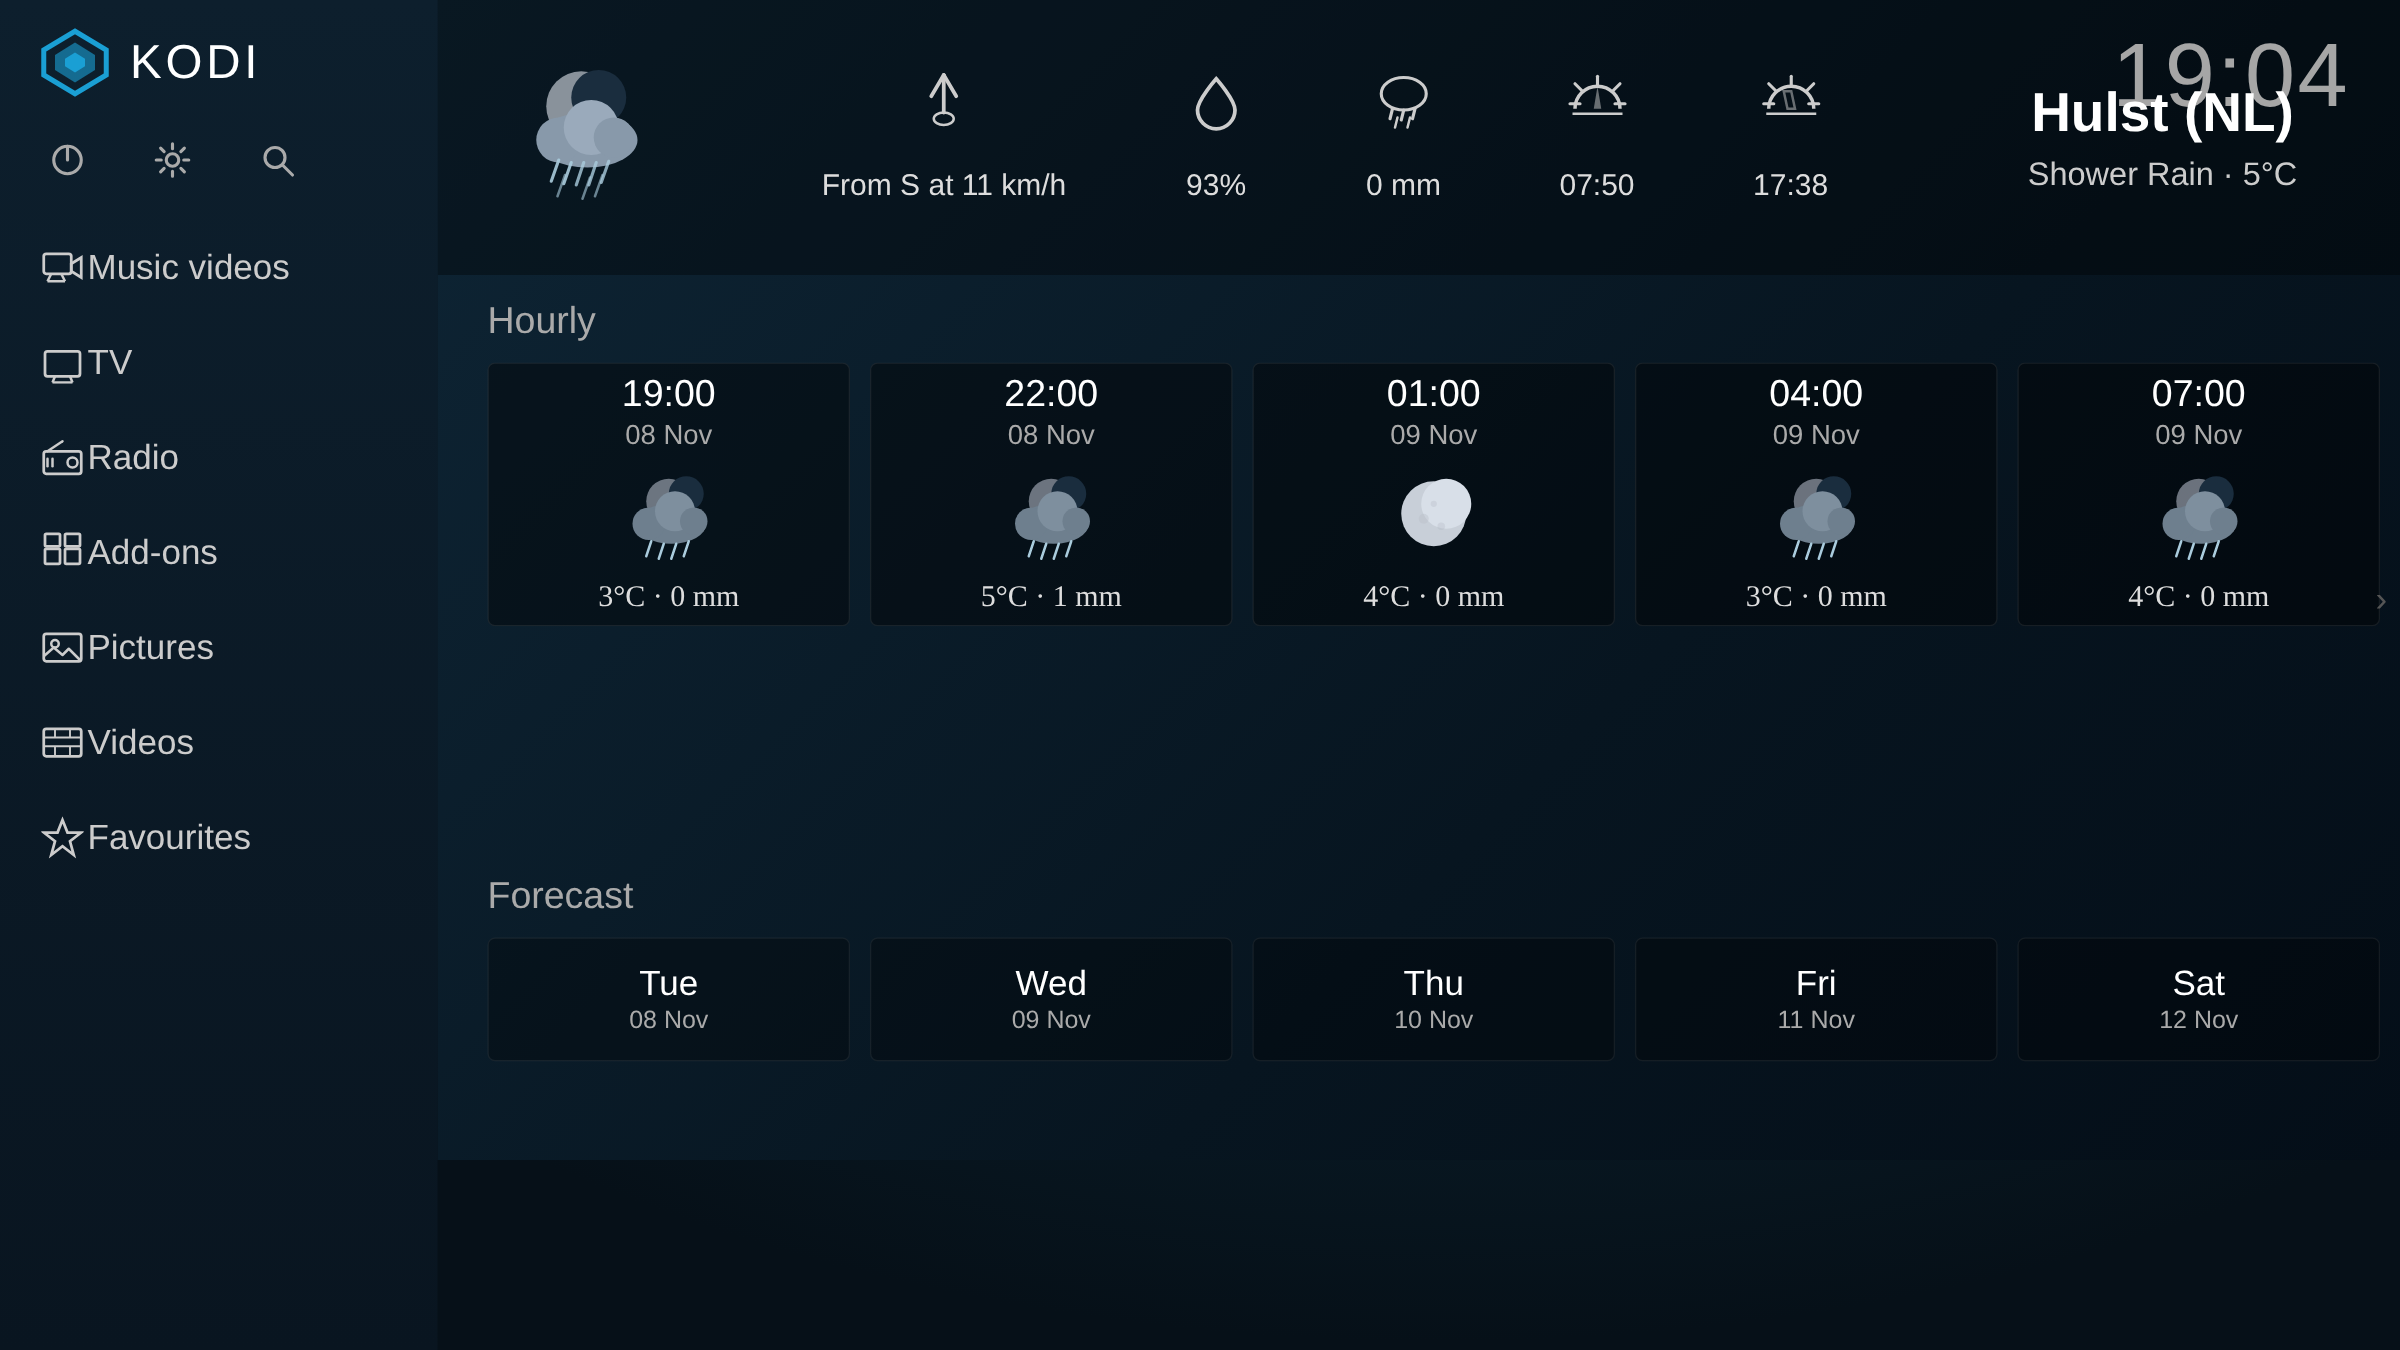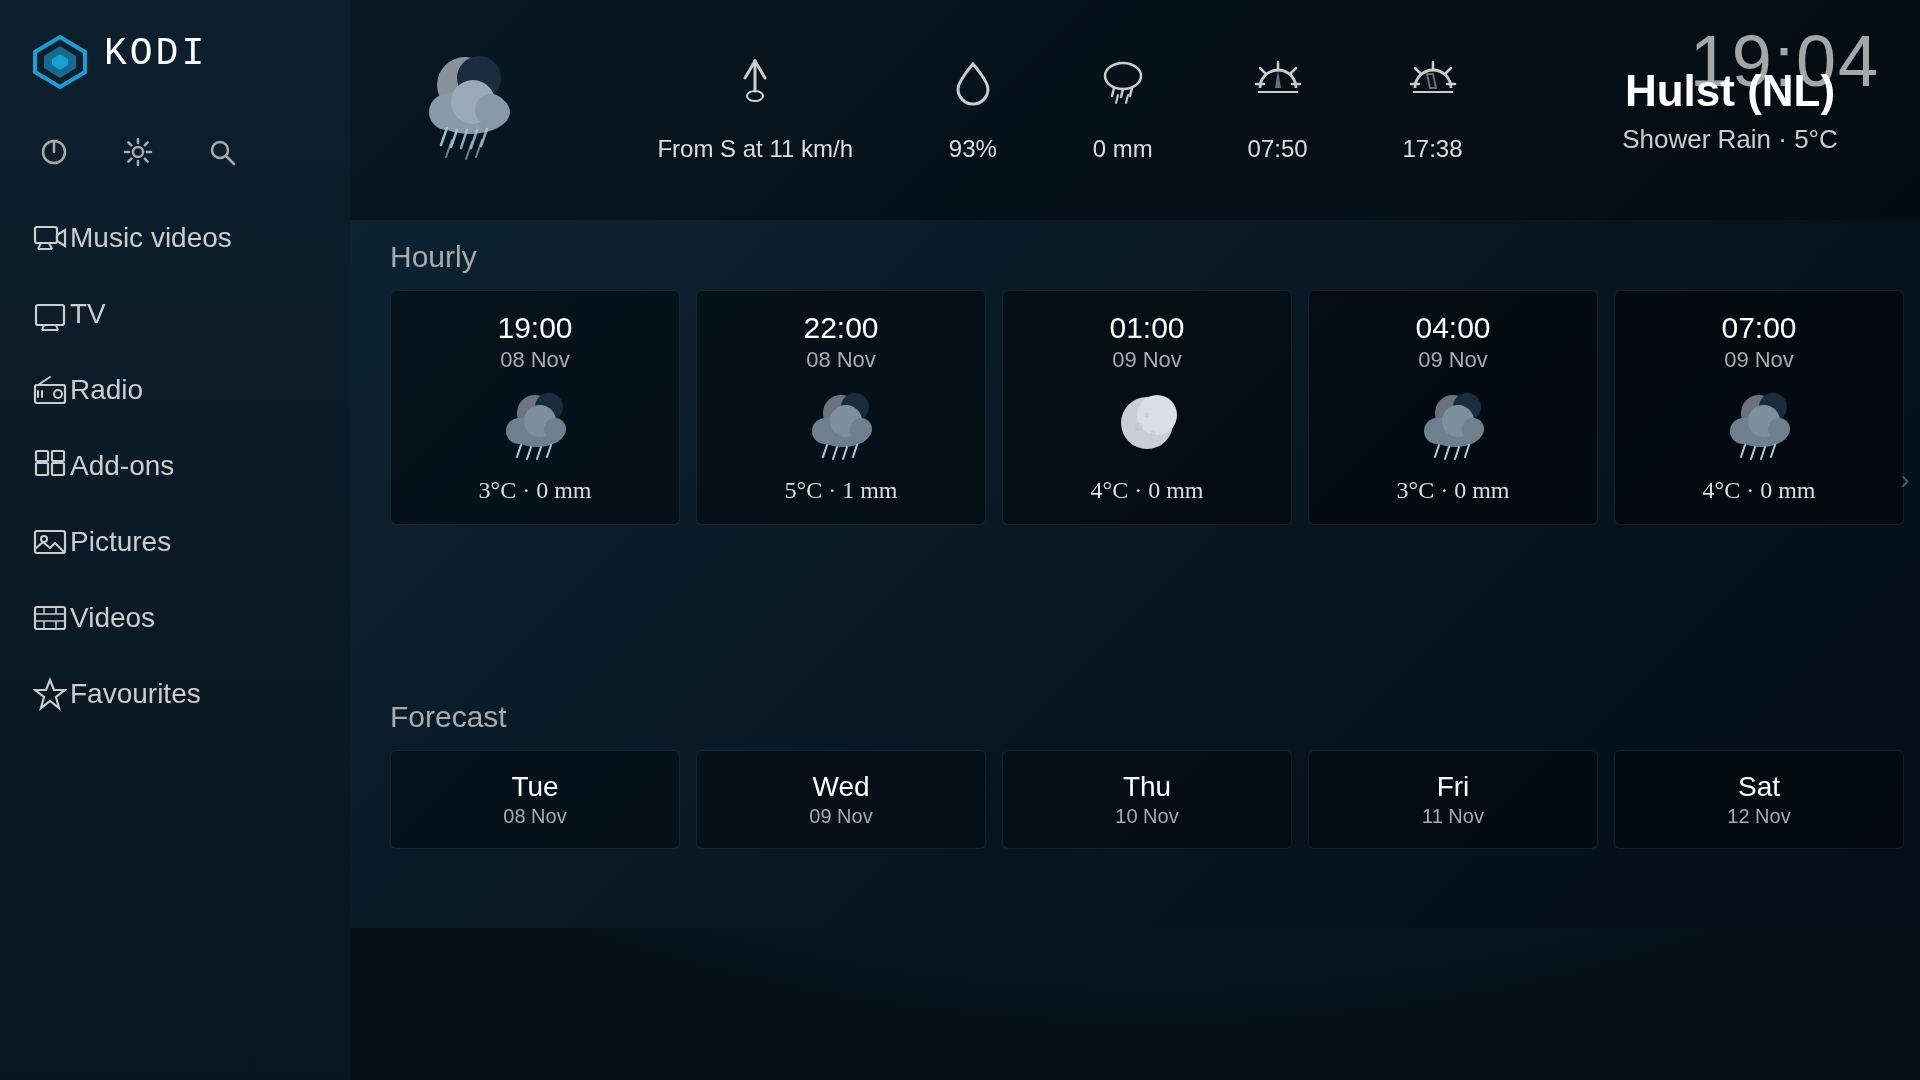--- a/index.html
+++ b/index.html
@@ -28,23 +28,23 @@
       left: 0; top: 0;
       width: 350px; height: 1080px;
       background: linear-gradient(180deg, #0d1f2d 0%, #091520 100%);
       z-index: 10;
       display: flex;
       flex-direction: column;
     }
 
     .logo-area {
       display: flex;
-      padding: 32px 30px;
+      align-items: center;
+      padding: 20px 30px;
       gap: 14px;
-      font-family: Liberation Mono, monospace;
     }
 
     .logo-text {
       font-size: 38px;
       font-weight: 300;
       letter-spacing: 3px;
       color: #fff;
     }
 
     .top-icons {
@@ -194,21 +194,21 @@
       padding: 0 40px;
       overflow: hidden;
     }
 
     .hourly-card {
       flex: 0 0 290px;
       background: rgba(0,0,0,0.4);
       border: 1px solid rgba(255,255,255,0.08);
       border-radius: 6px;
       margin-right: 16px;
-      padding: 20px;
+      padding: 8px;
       display: flex;
       flex-direction: column;
       align-items: center;
       gap: 12px;
     }
 
     .hourly-time {
       font-size: 30px;
       font-weight: 500;
       color: #fff;

